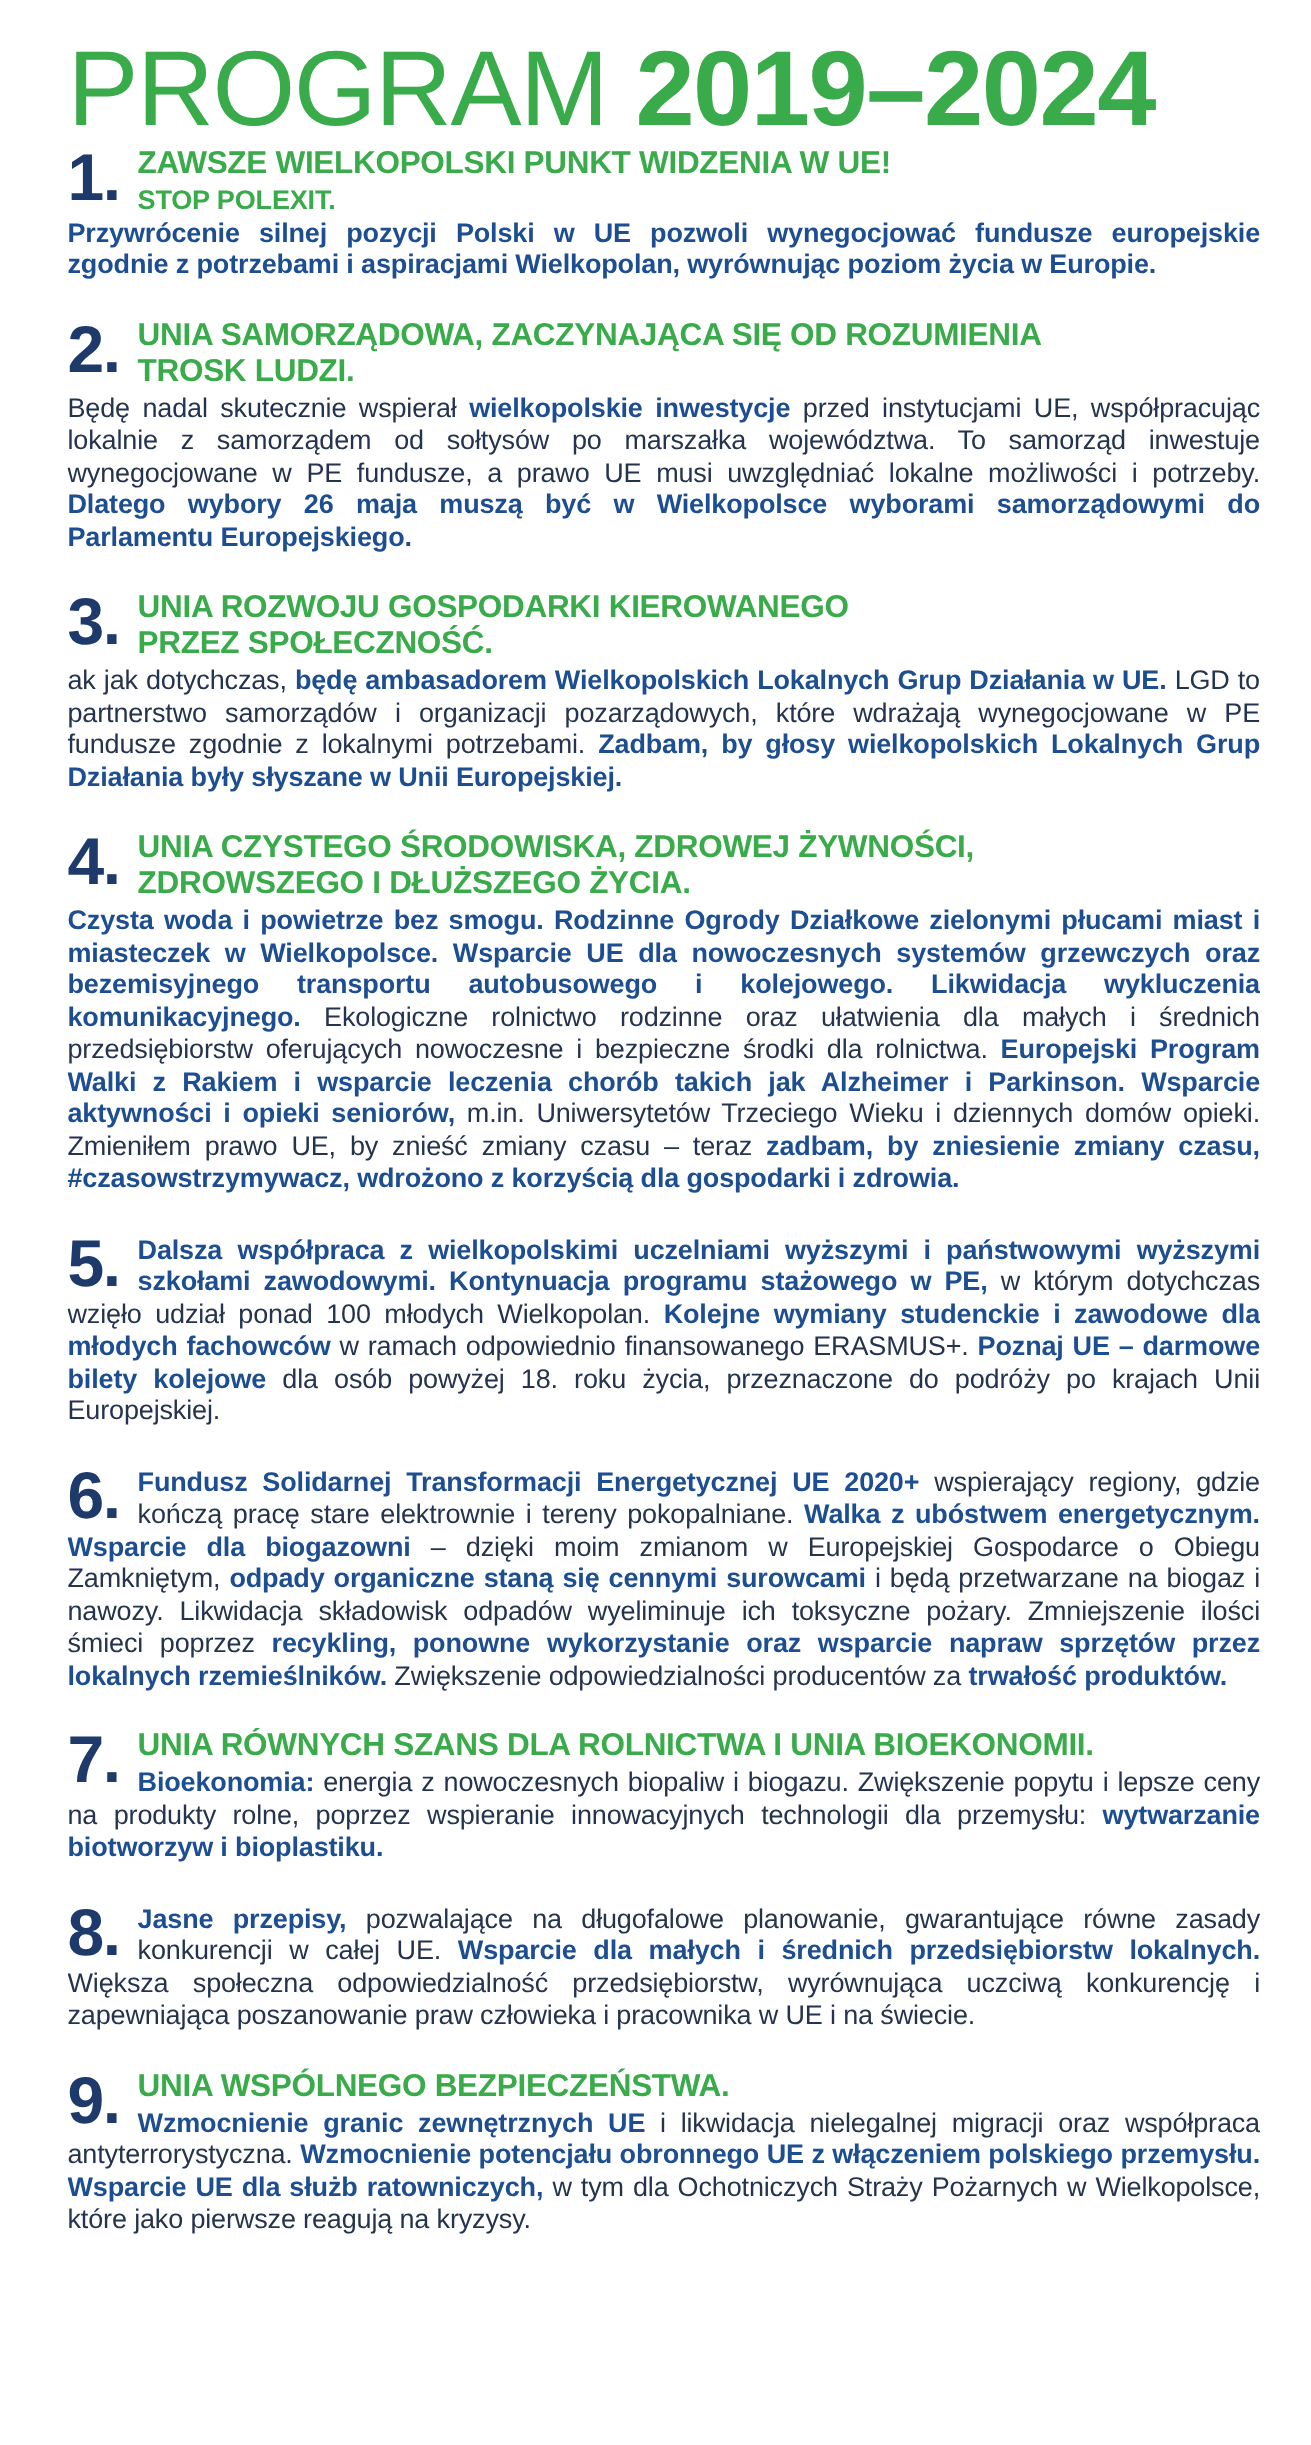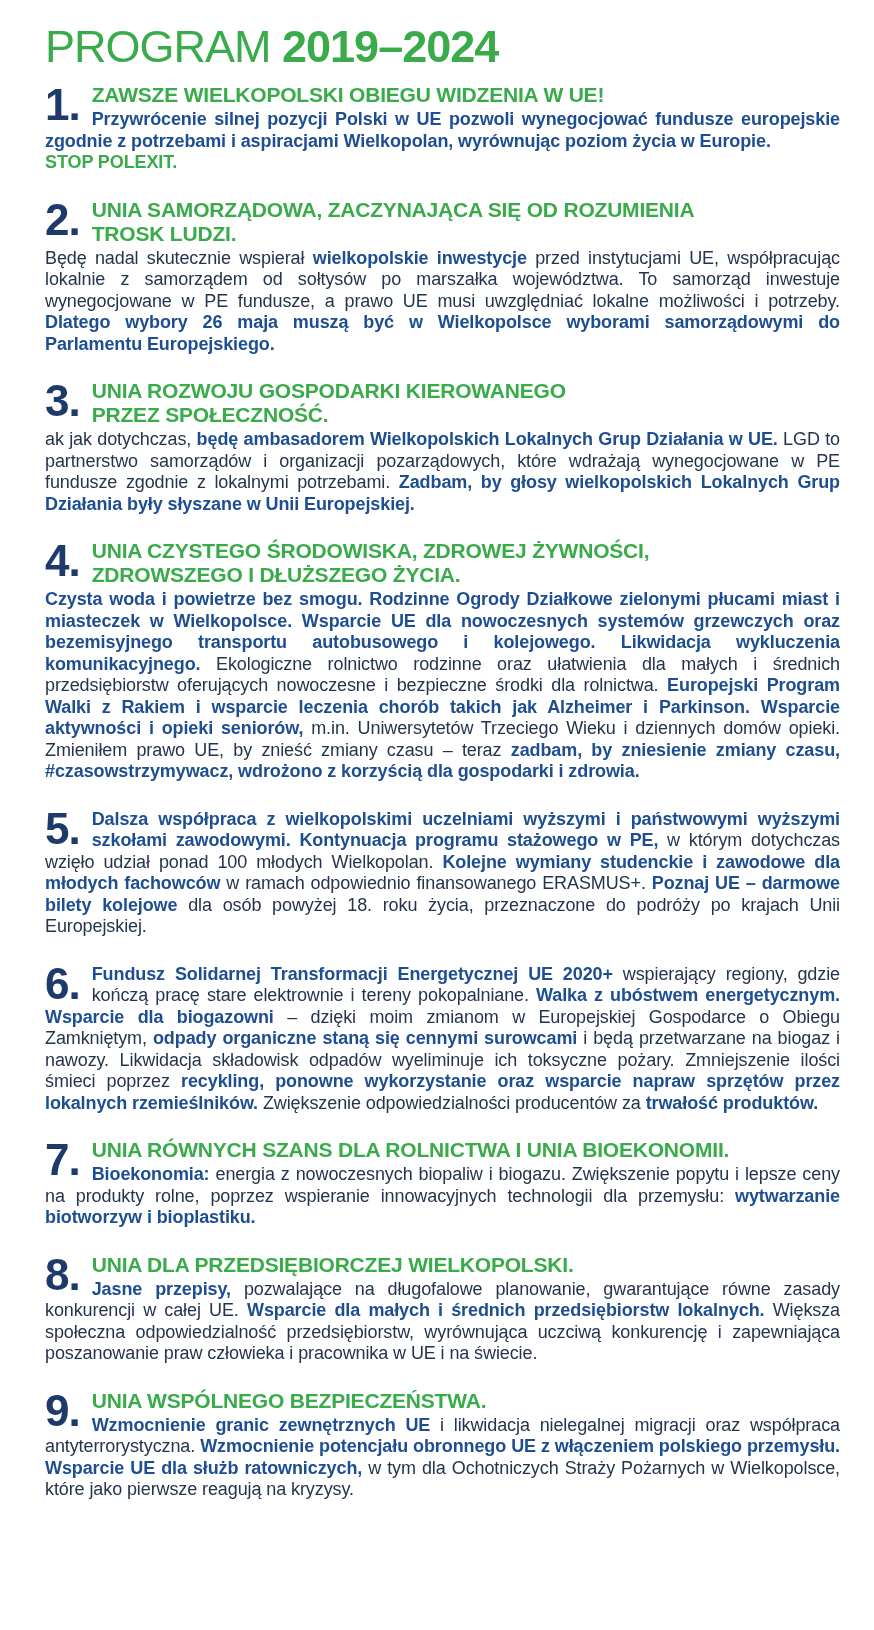--- a/index.html
+++ b/index.html
@@ -12,25 +12,25 @@
   *{box-sizing:border-box;margin:0;padding:0;}
   html,body{background:#ffffff;}
   body{
     width:874px;
     min-height:1630px;
     font-family:"Liberation Sans","DejaVu Sans",sans-serif;
     padding:24px 34px 18px 45px;
   }
   .doc-title{
     color:var(--green);
-    font-size:45px;
+    font-size:71px;
     line-height:1.0;
     letter-spacing:-1px;
     white-space:nowrap;
-    margin-bottom:14px;
+    margin-bottom:2px;
   }
   .doc-title .title-light{font-weight:400;}
   .doc-title .title-bold{font-weight:800;}
   .section{margin-top:24px;overflow:hidden;}
   .section:first-of-type{margin-top:0;}
   .section-number{
     float:left;
     color:var(--navy-number);
     font-weight:800;
     font-size:44px;
@@ -62,24 +62,24 @@
 <body>
 
 <header class="doc-title">
   <span class="title-light">PROGRAM</span>
   <span class="title-bold">2019–2024</span>
 </header>
 
 <main id="sections-container">
   <section class="section">
     <div class="section-number">1.</div>
-    <h2 class="section-heading">ZAWSZE WIELKOPOLSKI OBIEGU WIDZENIA W UE!</h2>
+    <h2 class="section-heading">ZAWSZE WIELKOPOLSKI PUNKT WIDZENIA W UE!</h2>
     <div class="section-body">
+        <p class="para"><span class="seg-green-bold">STOP POLEXIT.</span></p>
         <p class="para"><span class="seg-bold-blue">Przywrócenie silnej pozycji Polski w UE pozwoli wynegocjować fundusze europejskie zgodnie z potrzebami i aspiracjami Wielkopolan, wyrównując poziom życia w Europie.</span></p>
-        <p class="para"><span class="seg-green-bold">STOP POLEXIT.</span></p>
       </div>
   </section>
 
   <section class="section">
     <div class="section-number">2.</div>
     <h2 class="section-heading">UNIA SAMORZĄDOWA, ZACZYNAJĄCA SIĘ OD ROZUMIENIA
 TROSK LUDZI.</h2>
     <div class="section-body">
         <p class="para"><span class="seg-regular">Będę nadal skutecznie wspierał </span><span class="seg-bold-blue">wielkopolskie inwestycje</span><span class="seg-regular"> przed instytucjami UE, współpracując lokalnie z samorządem od sołtysów po marszałka województwa. To samorząd inwestuje wynegocjowane w PE fundusze, a prawo UE musi uwzględniać lokalne możliwości i potrzeby. </span><span class="seg-bold-blue">Dlatego wybory 26 maja muszą być w Wielkopolsce wyborami samorządowymi do Parlamentu Europejskiego.</span></p>
       </div>
@@ -120,21 +120,20 @@
   <section class="section">
     <div class="section-number">7.</div>
     <h2 class="section-heading">UNIA RÓWNYCH SZANS DLA ROLNICTWA I UNIA BIOEKONOMII.</h2>
     <div class="section-body">
         <p class="para"><span class="seg-bold-blue">Bioekonomia:</span><span class="seg-regular"> energia z nowoczesnych biopaliw i biogazu. Zwiększenie popytu i lepsze ceny na produkty rolne, poprzez wspieranie innowacyjnych technologii dla przemysłu: </span><span class="seg-bold-blue">wytwarzanie biotworzyw i bioplastiku.</span></p>
       </div>
   </section>
 
   <section class="section">
     <div class="section-number">8.</div>
-    <h2 class="section-heading">UNIA DLA PRZEDSIĘBIORCZEJ WIELKOPOLSKI.</h2>
     <div class="section-body">
         <p class="para"><span class="seg-bold-blue">Jasne przepisy,</span><span class="seg-regular"> pozwalające na długofalowe planowanie, gwarantujące równe zasady konkurencji w całej UE. </span><span class="seg-bold-blue">Wsparcie dla małych i średnich przedsiębiorstw lokalnych.</span><span class="seg-regular"> Większa społeczna odpowiedzialność przedsiębiorstw, wyrównująca uczciwą konkurencję i zapewniająca poszanowanie praw człowieka i pracownika w UE i na świecie.</span></p>
       </div>
   </section>
 
   <section class="section">
     <div class="section-number">9.</div>
     <h2 class="section-heading">UNIA WSPÓLNEGO BEZPIECZEŃSTWA.</h2>
     <div class="section-body">
         <p class="para"><span class="seg-bold-blue">Wzmocnienie granic zewnętrznych UE</span><span class="seg-regular"> i likwidacja nielegalnej migracji oraz współpraca antyterrorystyczna. </span><span class="seg-bold-blue">Wzmocnienie potencjału obronnego UE z włączeniem polskiego przemysłu. Wsparcie UE dla służb ratowniczych,</span><span class="seg-regular"> w tym dla Ochotniczych Straży Pożarnych w Wielkopolsce, które jako pierwsze reagują na kryzysy.</span></p>

